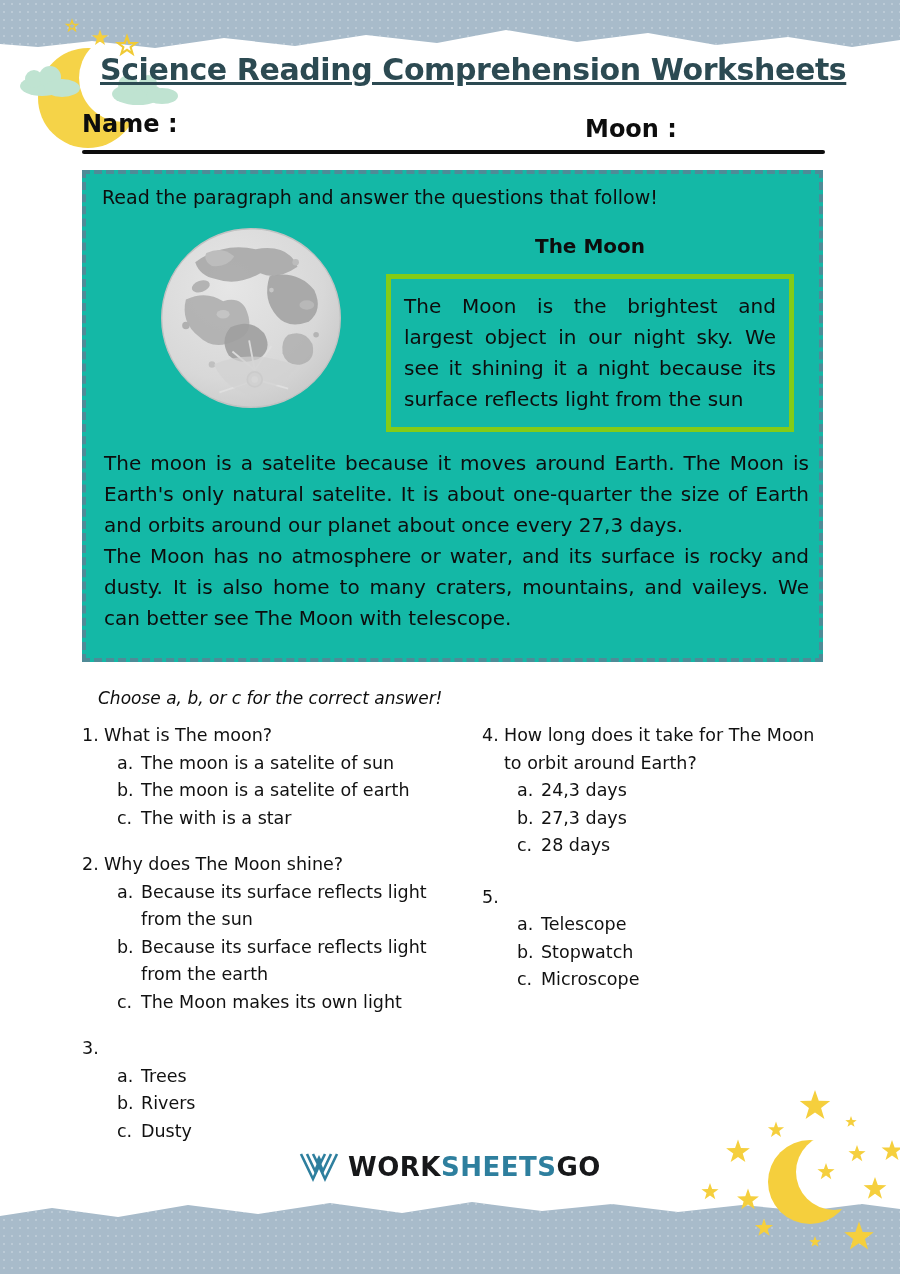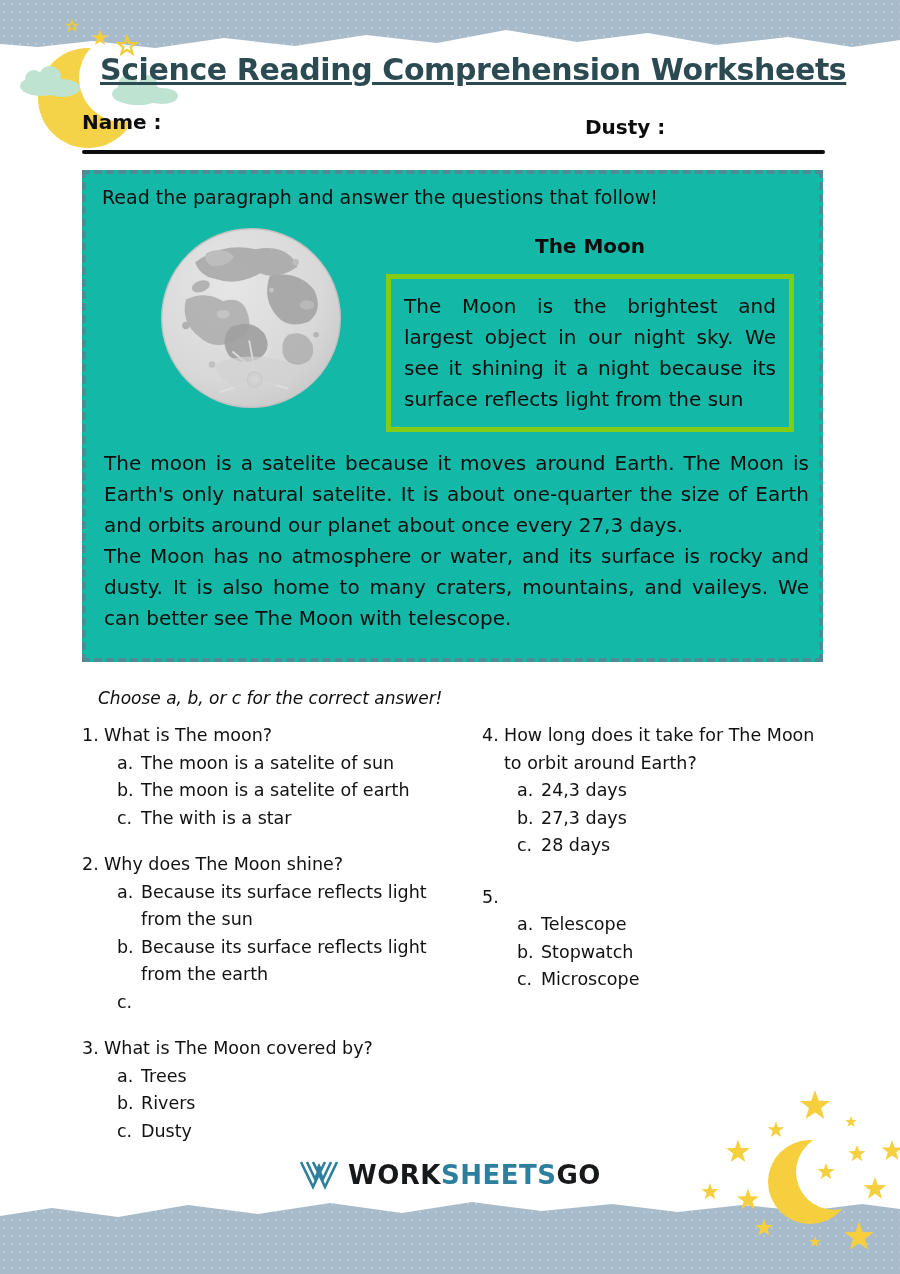--- a/index.html
+++ b/index.html
@@ -19,21 +19,21 @@
     clip-path:polygon(0 16px,52px 8px,118px 17px,188px 5px,258px 14px,330px 3px,402px 13px,472px 2px,542px 11px,612px 4px,678px 12px,742px 5px,806px 11px,862px 4px,900px 9px,900px 74px,0 74px);
   }
   .band-top, .band-bottom { background-image:radial-gradient(rgba(255,255,255,.22) 1px, transparent 1.4px); background-size:8px 8px; background-color:#a8bbca; }
 
   .deco { position:absolute; pointer-events:none; }
   .deco-top-left { left:10px; top:16px; width:180px; height:132px; }
   .deco-bottom-right { left:658px; top:1054px; width:242px; height:220px; z-index:3; }
 
   .page-title { position:absolute; left:100px; top:52px; width:740px; font-size:30px; font-weight:800; letter-spacing:-.4px; color:#2c4a52; white-space:nowrap;text-decoration:underline; }
 
-  .field-label { position:absolute; font-size:20px; font-weight:700; color:#0d0d0d; }
+  .field-label { position:absolute; font-size:24px; font-weight:700; color:#0d0d0d; }
   .name-label { left:82px; top:110px; }
   .date-label { left:585px; top:115px; }
 
   .rule { position:absolute; left:82px; top:150px; width:743px; height:4px; background:#0d0d0d; border-radius:2px; }
 
   
   .passage-box {
     position:absolute; left:82px; top:170px; width:741px; height:492px;
     border:4px dashed #4f8b97; background:#14b8a6; padding:12px 16px 10px 16px;
   }
@@ -57,21 +57,21 @@
   .q-line { display:flex; font-size:17.5px; line-height:27.5px; }
   .q-num { width:22px; flex:0 0 auto; }
   .q-text { max-width:312px; }
   .options { margin-left:35px; }
   .option { display:flex; font-size:17.5px; line-height:27.5px; }
   .opt-letter { width:24px; flex:0 0 auto; }
   .opt-text { max-width:302px; }
   .quiz-col-right .question-5 { margin-top:24px; }
 
   
-  .footer-logo { position:absolute; left:0; top:1151px; width:900px; display:flex; justify-content:center; align-items:center; gap:9px;margin-top:8px; }
+  .footer-logo { position:absolute; left:0; top:1151px; width:900px; display:flex; justify-content:center; align-items:center; gap:9px; }
   .logo-mark { width:40px; height:32px; }
   .logo-text { font-size:26px; font-weight:800; letter-spacing:.5px; white-space:nowrap; }
   .logo-work, .logo-go { color:#17181a; }
   .logo-sheets { color:#2e7f9e; }
 </style>
 </head>
 <body>
 
 <div class="page">
 
@@ -99,21 +99,21 @@
       <ellipse cx="128" cy="78" rx="26" ry="11"></ellipse>
       <circle cx="118" cy="69" r="10"></circle>
       <circle cx="138" cy="68" r="9"></circle>
       <ellipse cx="152" cy="80" rx="16" ry="8"></ellipse>
     </g>
   </svg>
 
   <h1 class="page-title">Science Reading Comprehension Worksheets</h1>
 
   <span class="field-label name-label">Name :</span>
-  <span class="field-label date-label">Dusty :</span>
+  <span class="field-label date-label">Moon :</span>
   <div class="rule"></div>
 
   <div class="passage-box">
     <p class="passage-instruction">Read the paragraph and answer the questions that follow!</p>
 
     <div class="passage-row">
 
       <svg class="moon-art" viewBox="0 0 200 200" aria-hidden="true">
         <defs>
           <radialGradient id="moonG" cx="38%" cy="32%" r="75%">
@@ -202,28 +202,28 @@
         <div class="option">
           <span class="opt-letter">a.</span>
           <span class="opt-text">Because its surface reflects light from the sun</span>
         </div>
         <div class="option">
           <span class="opt-letter">b.</span>
           <span class="opt-text">Because its surface reflects light from the earth</span>
         </div>
         <div class="option">
           <span class="opt-letter">c.</span>
+          <span class="opt-text">The Moon makes its own light</span>
         </div>
       </div>
     </div>
 
     <div class="question">
       <div class="q-line">
         <span class="q-num">3.</span>
-        <span class="q-text">What is The Moon covered by?</span>
       </div>
       <div class="options">
         <div class="option">
           <span class="opt-letter">a.</span>
           <span class="opt-text">Trees</span>
         </div>
         <div class="option">
           <span class="opt-letter">b.</span>
           <span class="opt-text">Rivers</span>
         </div>

